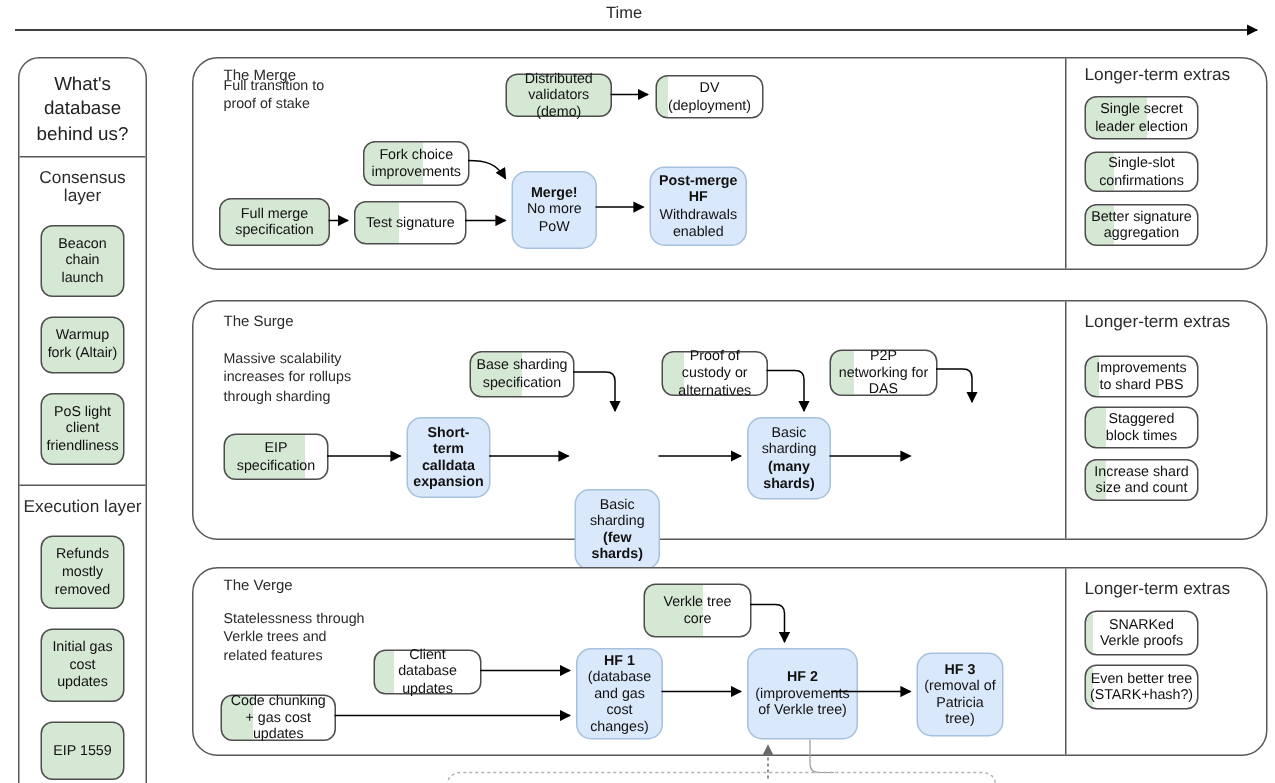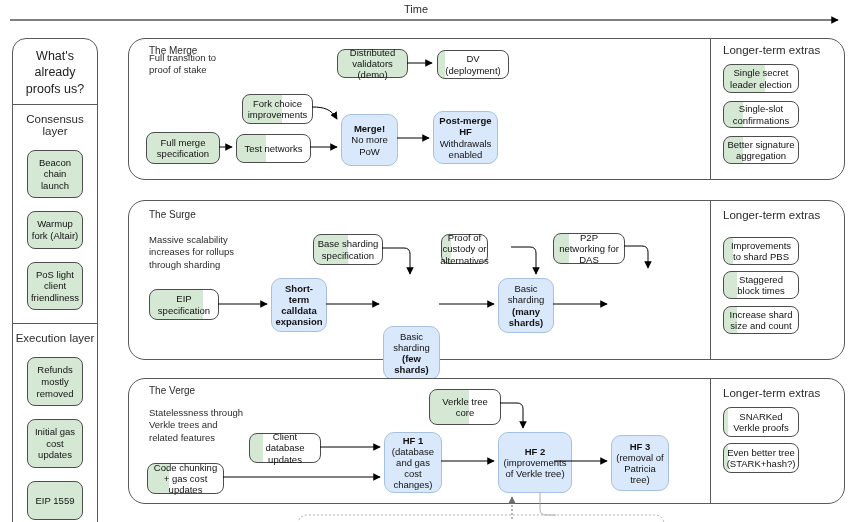--- a/index.html
+++ b/index.html
@@ -33,41 +33,41 @@
   #arrows{position:absolute;left:0;top:0;pointer-events:none;}
 </style>
 </head>
 <body>
 
 <div id="canvas">
 
   <div class="time-label">Time</div>
 
   <div class="sidebar">
-    <div class="sidebar-title">What's already proofs us?</div>
+    <div class="sidebar-title">What's database behind us?</div>
     <hr class="sb-div">
     <div class="layer-label">Consensus layer</div>
     <div class="sb-node">Beacon chain launch</div>
     <div class="sb-node">Warmup fork (Altair)</div>
     <div class="sb-node">PoS light client friendliness</div>
     <hr class="sb-div" style="margin-top:13px;">
     <div class="layer-label">Execution layer</div>
     <div class="sb-node">Refunds mostly removed</div>
     <div class="sb-node">Initial gas cost updates</div>
     <div class="sb-node tall">EIP 1559</div>
   </div>
 
   <div class="section" style="left:128px;top:38px;width:717px;height:142px;">
     <div class="section-title" style="top:6px;">The Merge</div>
     <div class="section-sub" style="top:13px;width:80px;">Full transition to proof of stake</div>
     <div class="node" style="left: 208px; top: 10px; width: 71px; height: 29px; background: rgb(213, 232, 212);">Distributed validators (demo)</div>
     <div class="node" style="left: 308px; top: 11px; width: 72px; height: 29px; background: linear-gradient(90deg, rgb(213, 232, 212) 10%, rgb(255, 255, 255) 10%);">DV (deployment)</div>
     <div class="node" style="left: 113px; top: 55px; width: 71px; height: 30px; background: linear-gradient(90deg, rgb(213, 232, 212) 57%, rgb(255, 255, 255) 57%);">Fork choice improvements</div>
     <div class="node" style="left: 17px; top: 93px; width: 74px; height: 32px; background: rgb(213, 232, 212);">Full merge specification</div>
-    <div class="node" style="left: 107px; top: 95px; width: 75px; height: 29px; background: linear-gradient(90deg, rgb(213, 232, 212) 40%, rgb(255, 255, 255) 40%);">Test networks</div>
+    <div class="node" style="left: 107px; top: 95px; width: 75px; height: 29px; background: linear-gradient(90deg, rgb(213, 232, 212) 40%, rgb(255, 255, 255) 40%);">Test signature</div>
     <div class="node blue" style="left:212px;top:75px;width:57px;height:52px;">
       <b>Merge!</b>
       <span>No more PoW</span>
     </div>
     <div class="node blue" style="left:304px;top:72px;width:65px;height:53px;">
       <b>Post-merge HF</b>
       <span>Withdrawals enabled</span>
     </div>
     <div class="extras">
       <div class="extras-title" style="top:5px;">Longer-term extras</div>
@@ -81,21 +81,21 @@
     <div class="section-title" style="top:8px;">The Surge</div>
     <div class="section-sub" style="top:33px;">Massive scalability increases for rollups through sharding</div>
     <div class="node" style="left: 20px; top: 88px; width: 70px; height: 31px; background: linear-gradient(90deg, rgb(213, 232, 212) 78%, rgb(255, 255, 255) 78%);">EIP specification</div>
     <div class="node blue" style="left:142px;top:77px;width:56px;height:54px;">
       <b>Short-term calldata expansion</b>
     </div>
     <div class="node" style="left: 184px; top: 33px; width: 70px; height: 31px; background: linear-gradient(90deg, rgb(213, 232, 212) 50%, rgb(255, 255, 255) 50%);">Base sharding specification</div>
     <div class="node blue" style="left:254px;top:77px;width:57px;height:54px;margin-top:48px;">
       <span style="display:inline;"><span>Basic sharding </span><b>(few shards)</b></span>
     </div>
-    <div class="node" style="left: 312px; top: 33px; width: 47px; height: 30px; background: linear-gradient(90deg, rgb(213, 232, 212) 20%, rgb(255, 255, 255) 20%);">Proof of custody or alternatives</div>
+    <div class="node" style="left: 312px; top: 33px; width: 71px; height: 30px; background: linear-gradient(90deg, rgb(213, 232, 212) 20%, rgb(255, 255, 255) 20%);">Proof of custody or alternatives</div>
     <div class="node blue" style="left:369px;top:77px;width:56px;height:55px;">
       <span style="display:inline;"><span>Basic sharding </span><b>(many shards)</b></span>
     </div>
     <div class="node" style="left: 424px; top: 32px; width: 72px; height: 31px; background: linear-gradient(90deg, rgb(213, 232, 212) 22%, rgb(255, 255, 255) 22%);">P2P networking for DAS</div>
     <div class="extras">
       <div class="extras-title">Longer-term extras</div>
       <div class="node extra-node" style="top: 36px; height: 28px; background: linear-gradient(90deg, rgb(213, 232, 212) 12%, rgb(255, 255, 255) 12%);">Improvements to shard PBS</div>
       <div class="node extra-node" style="top: 70px; height: 28px; background: linear-gradient(90deg, rgb(213, 232, 212) 18%, rgb(255, 255, 255) 18%);">Staggered block times</div>
       <div class="node extra-node" style="top: 105px; height: 28px; background: linear-gradient(90deg, rgb(213, 232, 212) 18%, rgb(255, 255, 255) 18%);">Increase shard size and count</div>
     </div>

